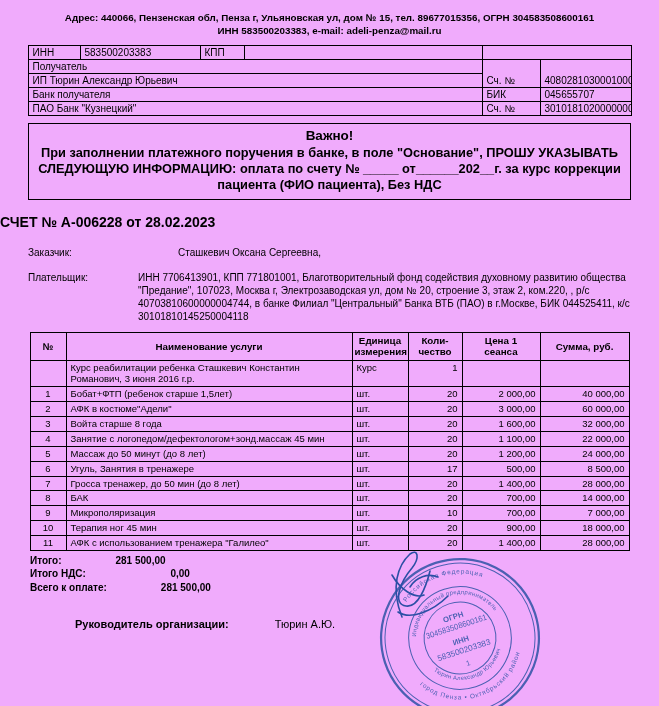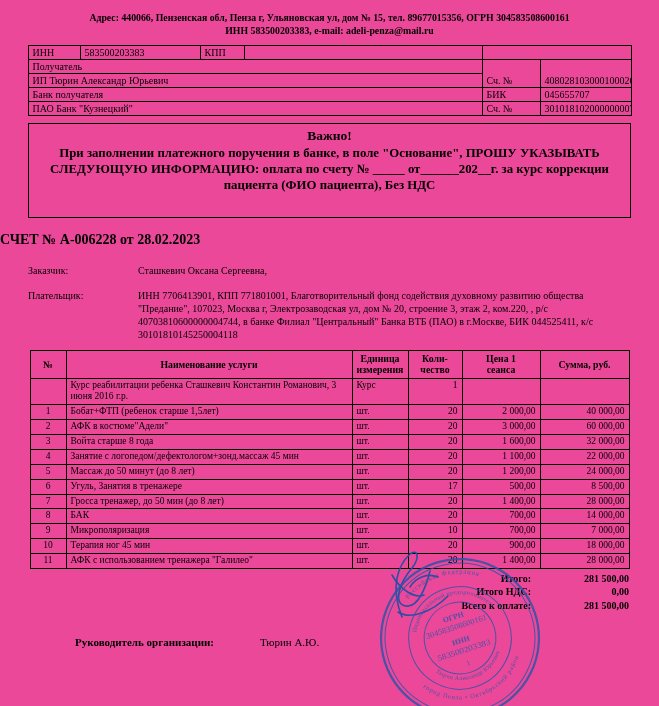--- a/index.html
+++ b/index.html
@@ -1,51 +1,51 @@
 <!DOCTYPE html>
 <html><head>
 <meta charset="utf-8">
 <style>
   * { margin:0; padding:0; box-sizing:border-box; }
   html,body { background:#fff; }
   .page {
     position:relative; width:659px; height:706px; overflow:hidden;
-    background:#ec4899; color:#000;
-    font-family:Liberation Serif, serif;
+    background:#f0abfc; color:#000;
+    font-family:Liberation Sans, sans-serif;
   }
   .header { text-align:center; font-weight:bold; font-size:9.8px; line-height:1.35; padding-top:11px; }
 
   .bank-table { border-collapse:collapse; margin:8px auto 0; width:603px; table-layout:fixed; font-size:10px; }
   .bank-table td { border:1px solid #000; padding:1px 4px; height:14px; overflow:hidden; white-space:nowrap; }
   .bank-table td.vbottom { vertical-align:bottom; }
 
-  .notice { width:603px; margin:7px auto 0; border:1px solid #000; text-align:center; font-weight:bold; padding:4px 8px 23px; }
+  .notice { width:603px; margin:7px auto 0; border:1px solid #000; text-align:center; font-weight:bold; padding:4px 8px 6px; }
   .notice-title { font-size:13.5px; margin-bottom:2px; }
   .notice-body { font-size:12.8px; line-height:1.24; }
 
   .doc-title { font-weight:bold; font-size:14px; margin-top:14px; }
 
   .party { display:flex; width:603px; margin:0 auto; font-size:10px; line-height:1.3; }
-  .party.customer { margin-top:16px; }
+  .party.customer { margin-top:16px;gap:40px; }
   .party.payer { margin-top:12px; }
   .party-label { flex:0 0 110px; }
   .party-value { flex:1; }
 
   .services { border-collapse:collapse; width:599px; margin:9px auto 0; font-size:9.5px; table-layout:fixed; }
   .services th { border:1px solid #000; font-weight:bold; white-space:pre-line; padding:2px 2px; font-size:9.8px; vertical-align:middle; line-height:1.15; }
   .services td { border:1px solid #000; padding:1px 4px; line-height:1.25; vertical-align:top; }
   .services .c-num { text-align:center; }
   .services .c-name { text-align:left; }
   .services .c-unit { }
   .services .c-qty { text-align:right; }
   .services .c-price { text-align:right; }
   .services .c-sum { text-align:right; }
 
   .totals { width:599px; margin:3px auto 0; font-size:10px; font-weight:bold; }
-  .totals-row { display:flex; justify-content:flex-end; line-height:1.35; }
+  .totals-row { display:flex; line-height:1.35;gap:6px; }
   .totals-label { padding-right:12px; }
   .totals-value { width:86px; text-align:right; }
 
   .summary { width:603px; margin:6px auto 0; font-size:9.5px; }
   .amount-words { width:603px; margin:3px auto 0; font-size:9.5px; }
   .amount-words .lbl { font-weight:bold; }
 
   .signatory { margin:24px 4px 0 75px; font-size:11px; display:flex; }
   .signatory-label { font-weight:bold; margin-right:46px; }
 

